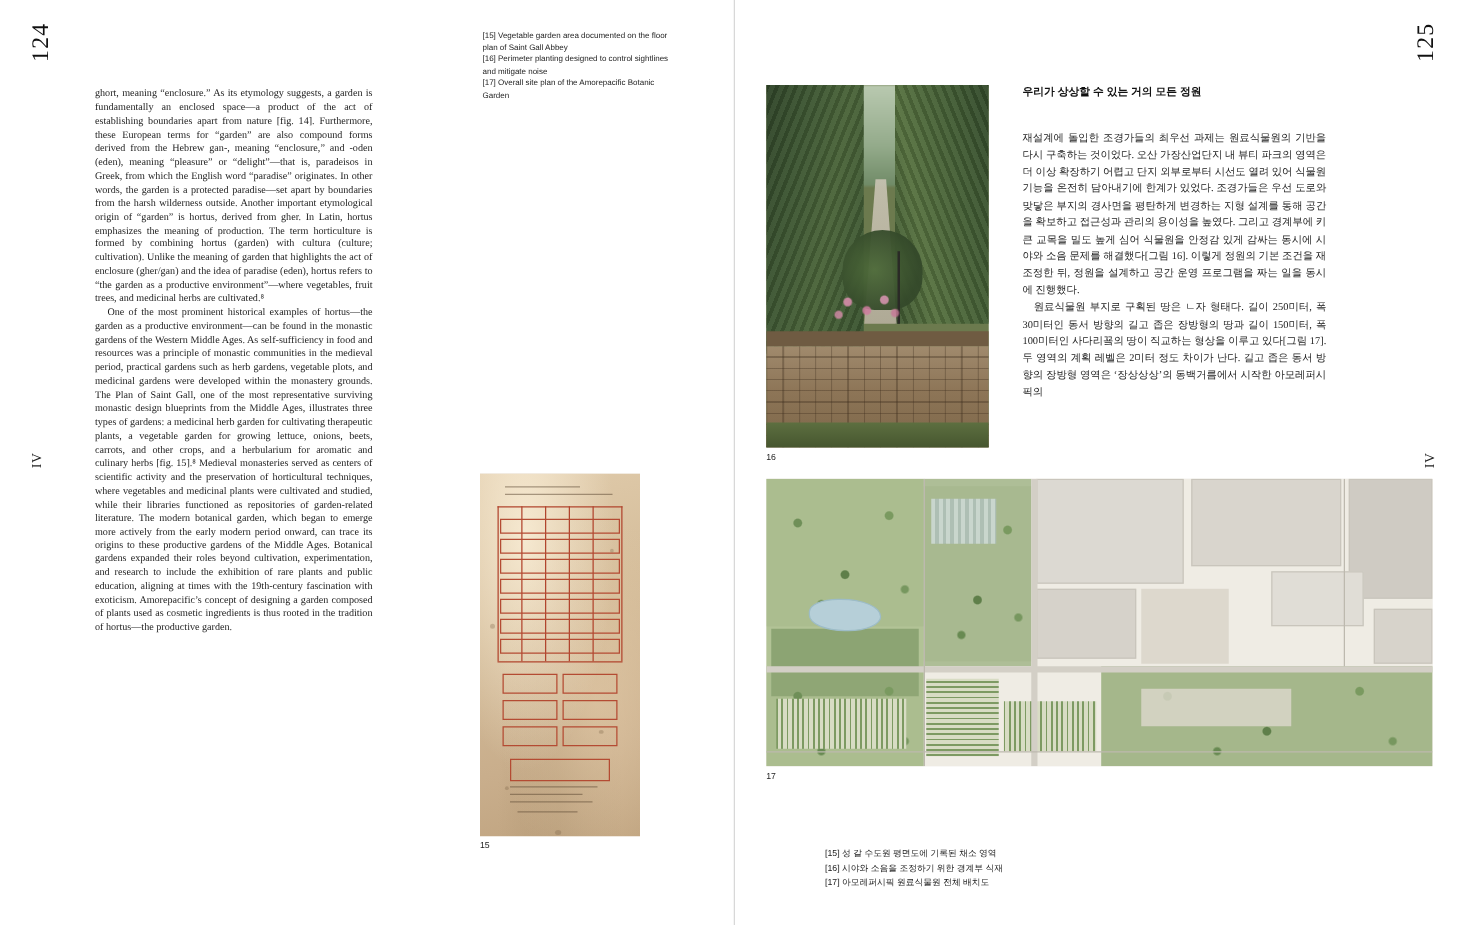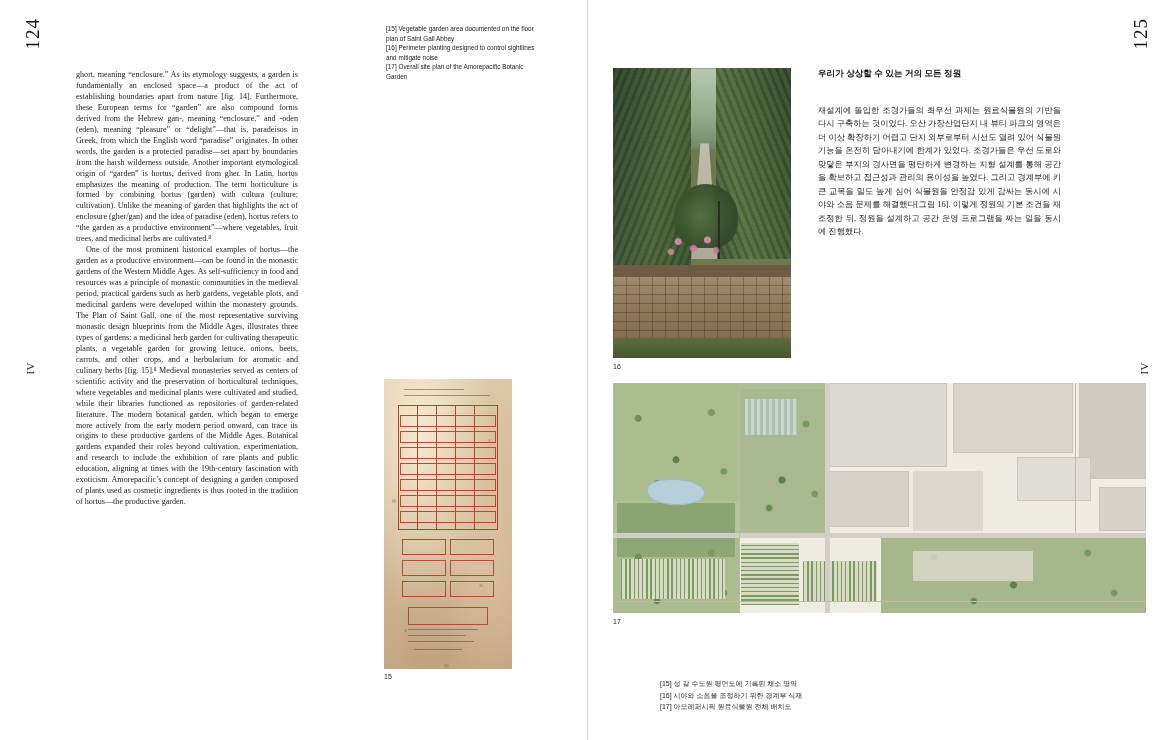--- a/index.html
+++ b/index.html
@@ -367,20 +367,21 @@
   <div class="page page-right">
 
     <div class="folio folio-num folio-right-num">125</div>
     <div class="folio folio-mark folio-right-mark">IV</div>
   </div>
 
   <div class="kr-head">우리가 상상할 수 있는 거의 모든 정원</div>
 
   <div class="kr-body">
     <p>재설계에 돌입한 조경가들의 최우선 과제는 원료식물원의 기반을 다시 구축하는 것이었다. 오산 가장산업단지 내 뷰티 파크의 영역은 더 이상 확장하기 어렵고 단지 외부로부터 시선도 열려 있어 식물원 기능을 온전히 담아내기에 한계가 있었다. 조경가들은 우선 도로와 맞닿은 부지의 경사면을 평탄하게 변경하는 지형 설계를 통해 공간을 확보하고 접근성과 관리의 용이성을 높였다. 그리고 경계부에 키 큰 교목을 밀도 높게 심어 식물원을 안정감 있게 감싸는 동시에 시야와 소음 문제를 해결했다[그림 16]. 이렇게 정원의 기본 조건을 재조정한 뒤, 정원을 설계하고 공간 운영 프로그램을 짜는 일을 동시에 진행했다.</p>
+    <p>원료식물원 부지로 구획된 땅은 ㄴ자 형태다. 길이 250미터, 폭 30미터인 동서 방향의 길고 좁은 장방형의 땅과 길이 150미터, 폭 100미터인 사다리꾴의 땅이 직교하는 형상을 이루고 있다[그림 17]. 두 영역의 계획 레벨은 2미터 정도 차이가 난다. 길고 좁은 동서 방향의 장방형 영역은 ‘장상상상’의 동백거름에서 시작한 아모레퍼시픽의</p>
   </div>
 
   <div class="fig16">
     <div class="sky-gap"></div>
     <div class="hedge-l"></div>
     <div class="hedge-r"></div>
     <div class="path"></div>
     <div class="shrub-mid"></div>
     <div class="lamp"></div>
     <div class="pink-flowers"></div>

